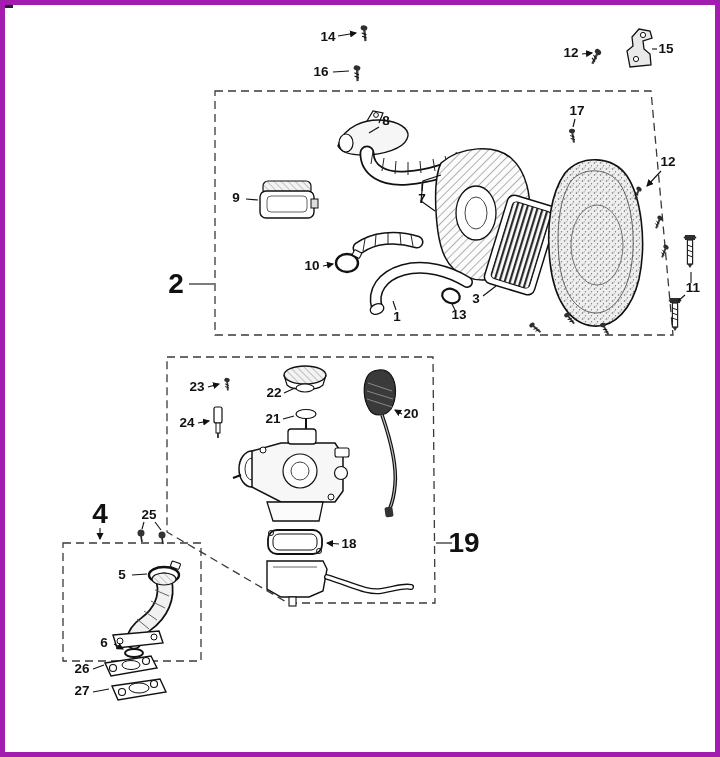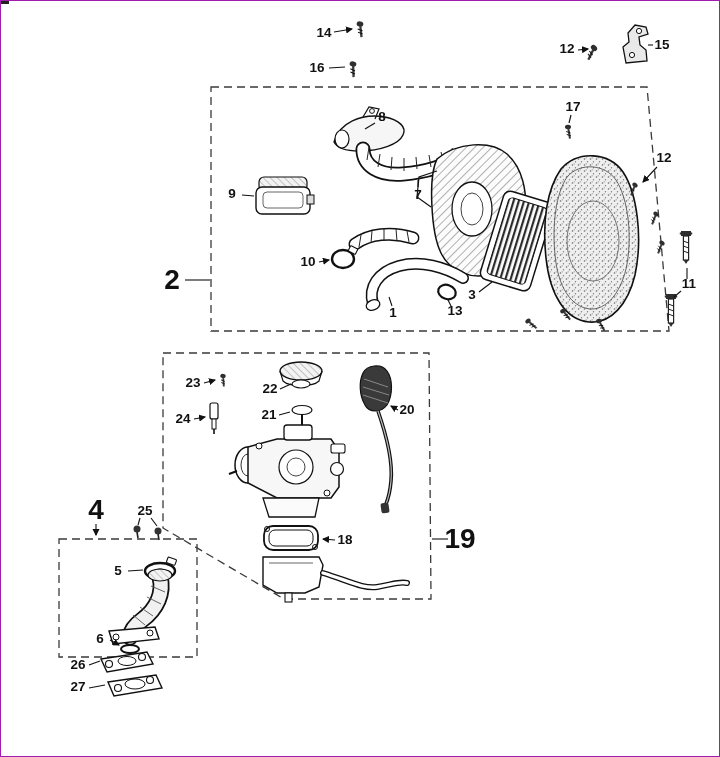--- a/index.html
+++ b/index.html
@@ -1,21 +1,21 @@
 <!DOCTYPE html>
 <html><head>
 <meta charset="utf-8">
 <style>
   html, body { margin: 0; padding: 0; background: #ffffff; }
   .page {
     position: relative;
     width: 720px;
     height: 757px;
     background: #ffffff;
-    border: 1px solid #a21caf;
+    border: 5px solid #a21caf;
     box-sizing: border-box;
     font-family: "Liberation Sans", sans-serif;
     overflow: hidden;
   }
   svg { display: block; }
   .part-num {
     font-family: "Liberation Sans", sans-serif;
     font-size: 13.5px;
     font-weight: 700;
     fill: #111;

